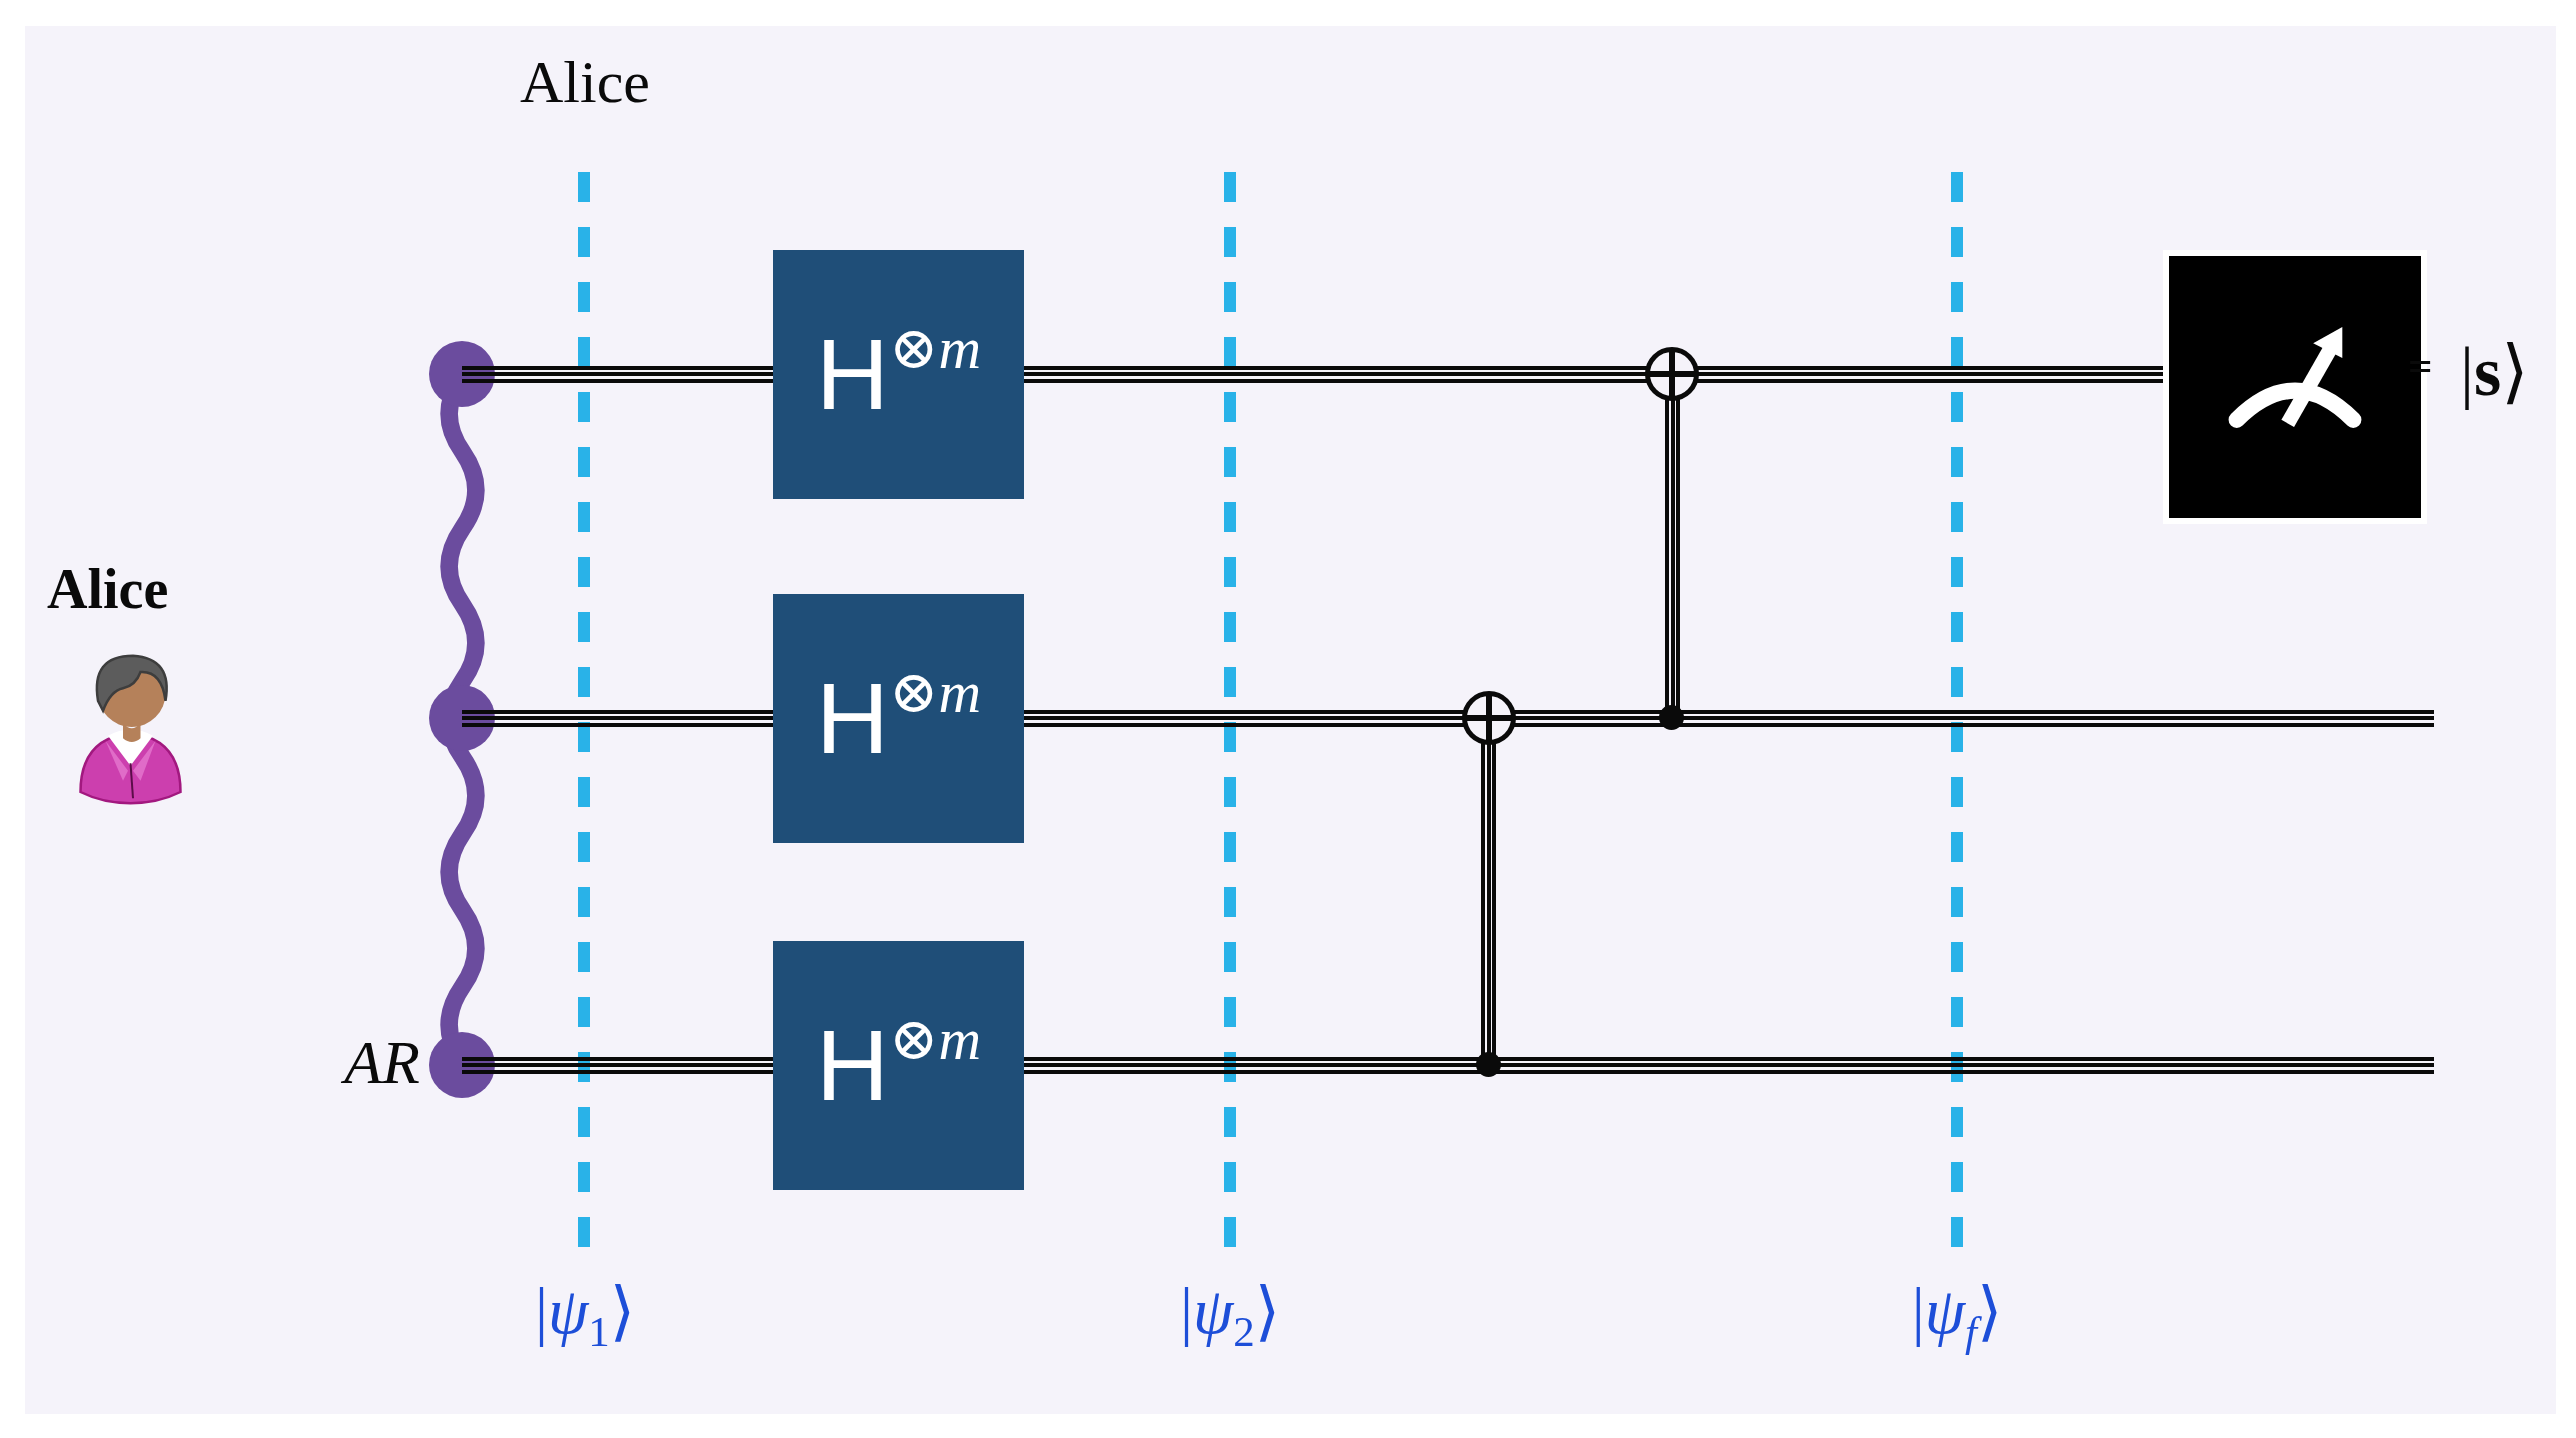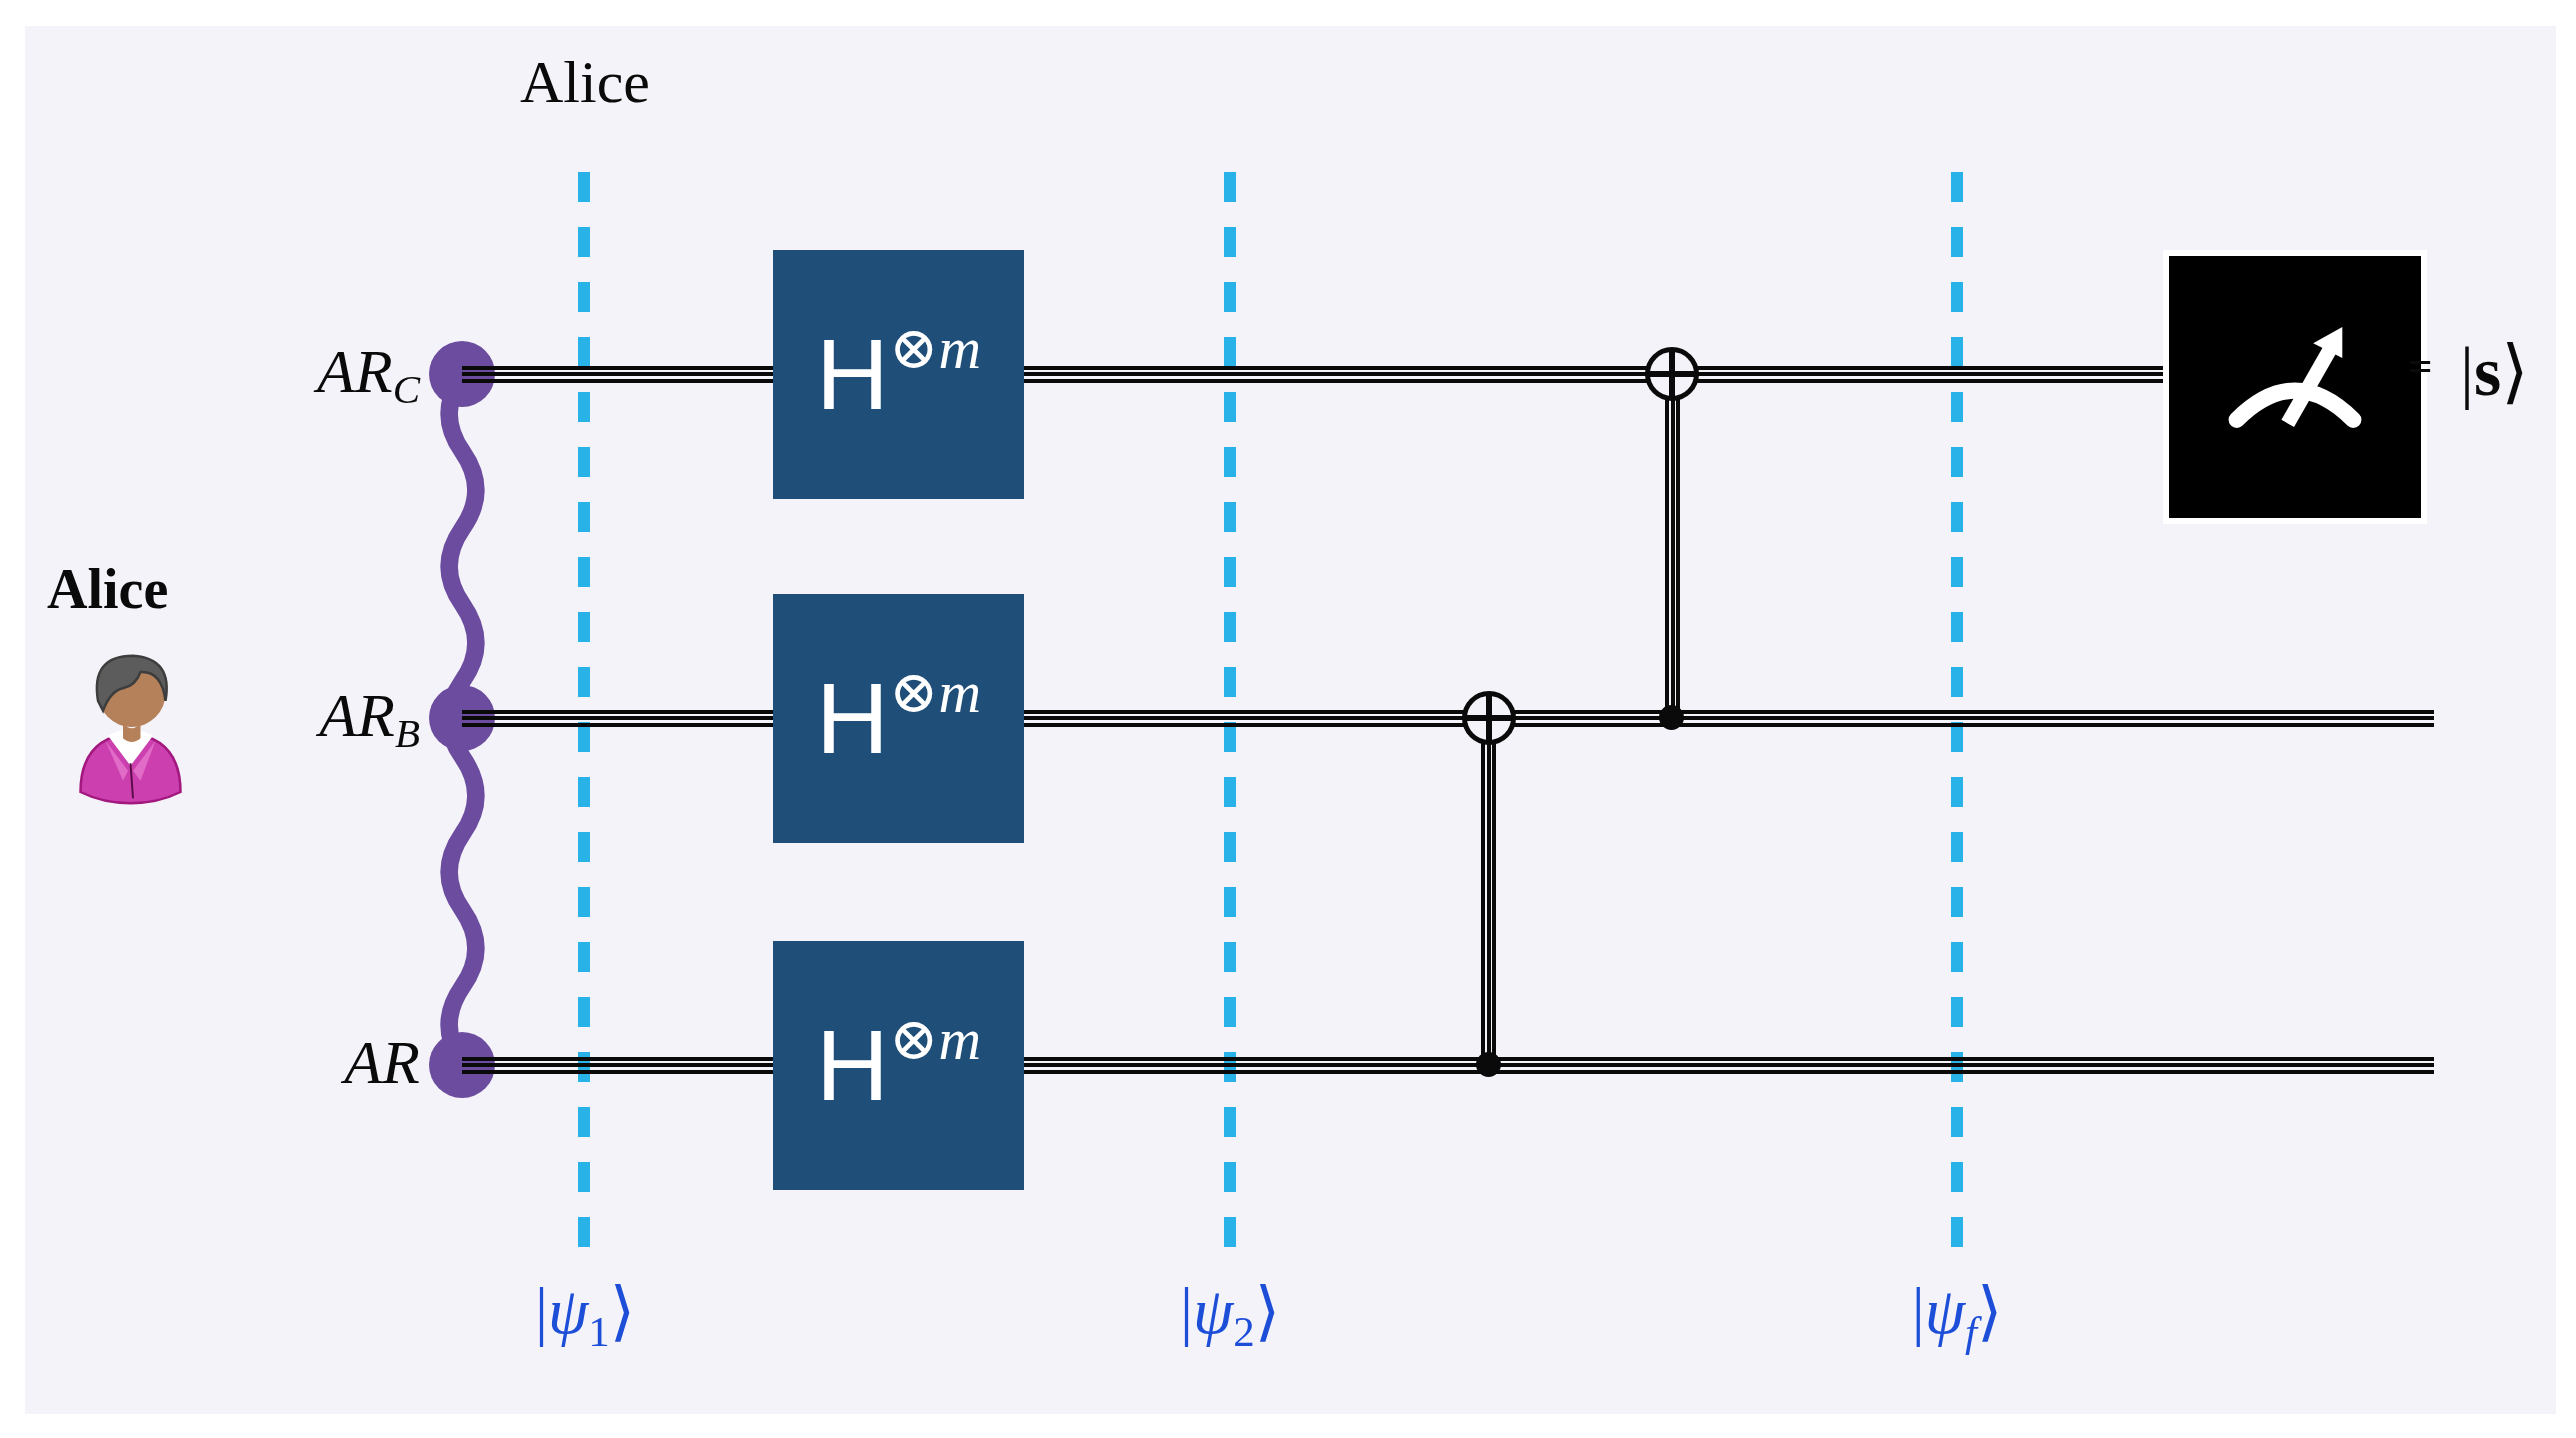--- a/index.html
+++ b/index.html
@@ -105,26 +105,20 @@
     <path d="M10,121 Q10,78 50,74 Q90,78 90,121 Q72,130 50,130 Q28,130 10,121 Z" fill="#cc3fae" stroke="#a2187f" stroke-width="2"></path>
     <path d="M32,76 L50,100 L68,76 Q59,71 50,71 Q41,71 32,76 Z" fill="#ffffff"></path>
     <path d="M50,98 L52,126" stroke="#5c0d49" stroke-width="1.6" fill="none"></path>
     <path d="M30,80 L48,104 L44,112 Z" fill="#e06cc8"></path>
     <path d="M70,80 L52,104 L58,112 Z" fill="#e06cc8"></path>
     <circle cx="51" cy="42" r="27" fill="#b5815a"></circle>
     <path d="M44,66 Q51,74 58,66 L58,78 Q51,84 44,78 Z" fill="#b5815a"></path>
     <path d="M24,48 Q18,12 52,12 Q84,14 78,48 Q75,24 58,25 Q54,36 44,38 Q34,40 28,56 Z" fill="#5c5c5c" stroke="#3d3d3d" stroke-width="2"></path>
   </svg>
 
-  <div class="reglabel" style="top:310px">
-    <span>AR</span><span class="sub">C</span>
-  </div>
-  <div class="reglabel" style="top:654px">
-    <span>AR</span><span class="sub">B</span>
-  </div>
   <div class="reglabel" style="top:1001px">
     <span>AR</span><span class="sub"></span>
   </div>
 
   <svg class="abs" style="left:406px;top:348px;z-index:1" width="63" height="691" viewBox="0 0 80 874">
     <path d="M40,0 q-34,49 0,97 q34,49 0,97 q-34,49 0,97 q34,49 0,97 q-34,49 0,97 q34,49 0,97 q-34,49 0,97 q34,49 0,97 q-34,49 0,97" fill="none" stroke="#6b4c9e" stroke-width="22" stroke-linecap="round"></path>
   </svg>
   <div class="pcircle" style="left:404px;top:315px"></div>
   <div class="pcircle" style="left:404px;top:659px"></div>
   <div class="pcircle" style="left:404px;top:1006px"></div>

